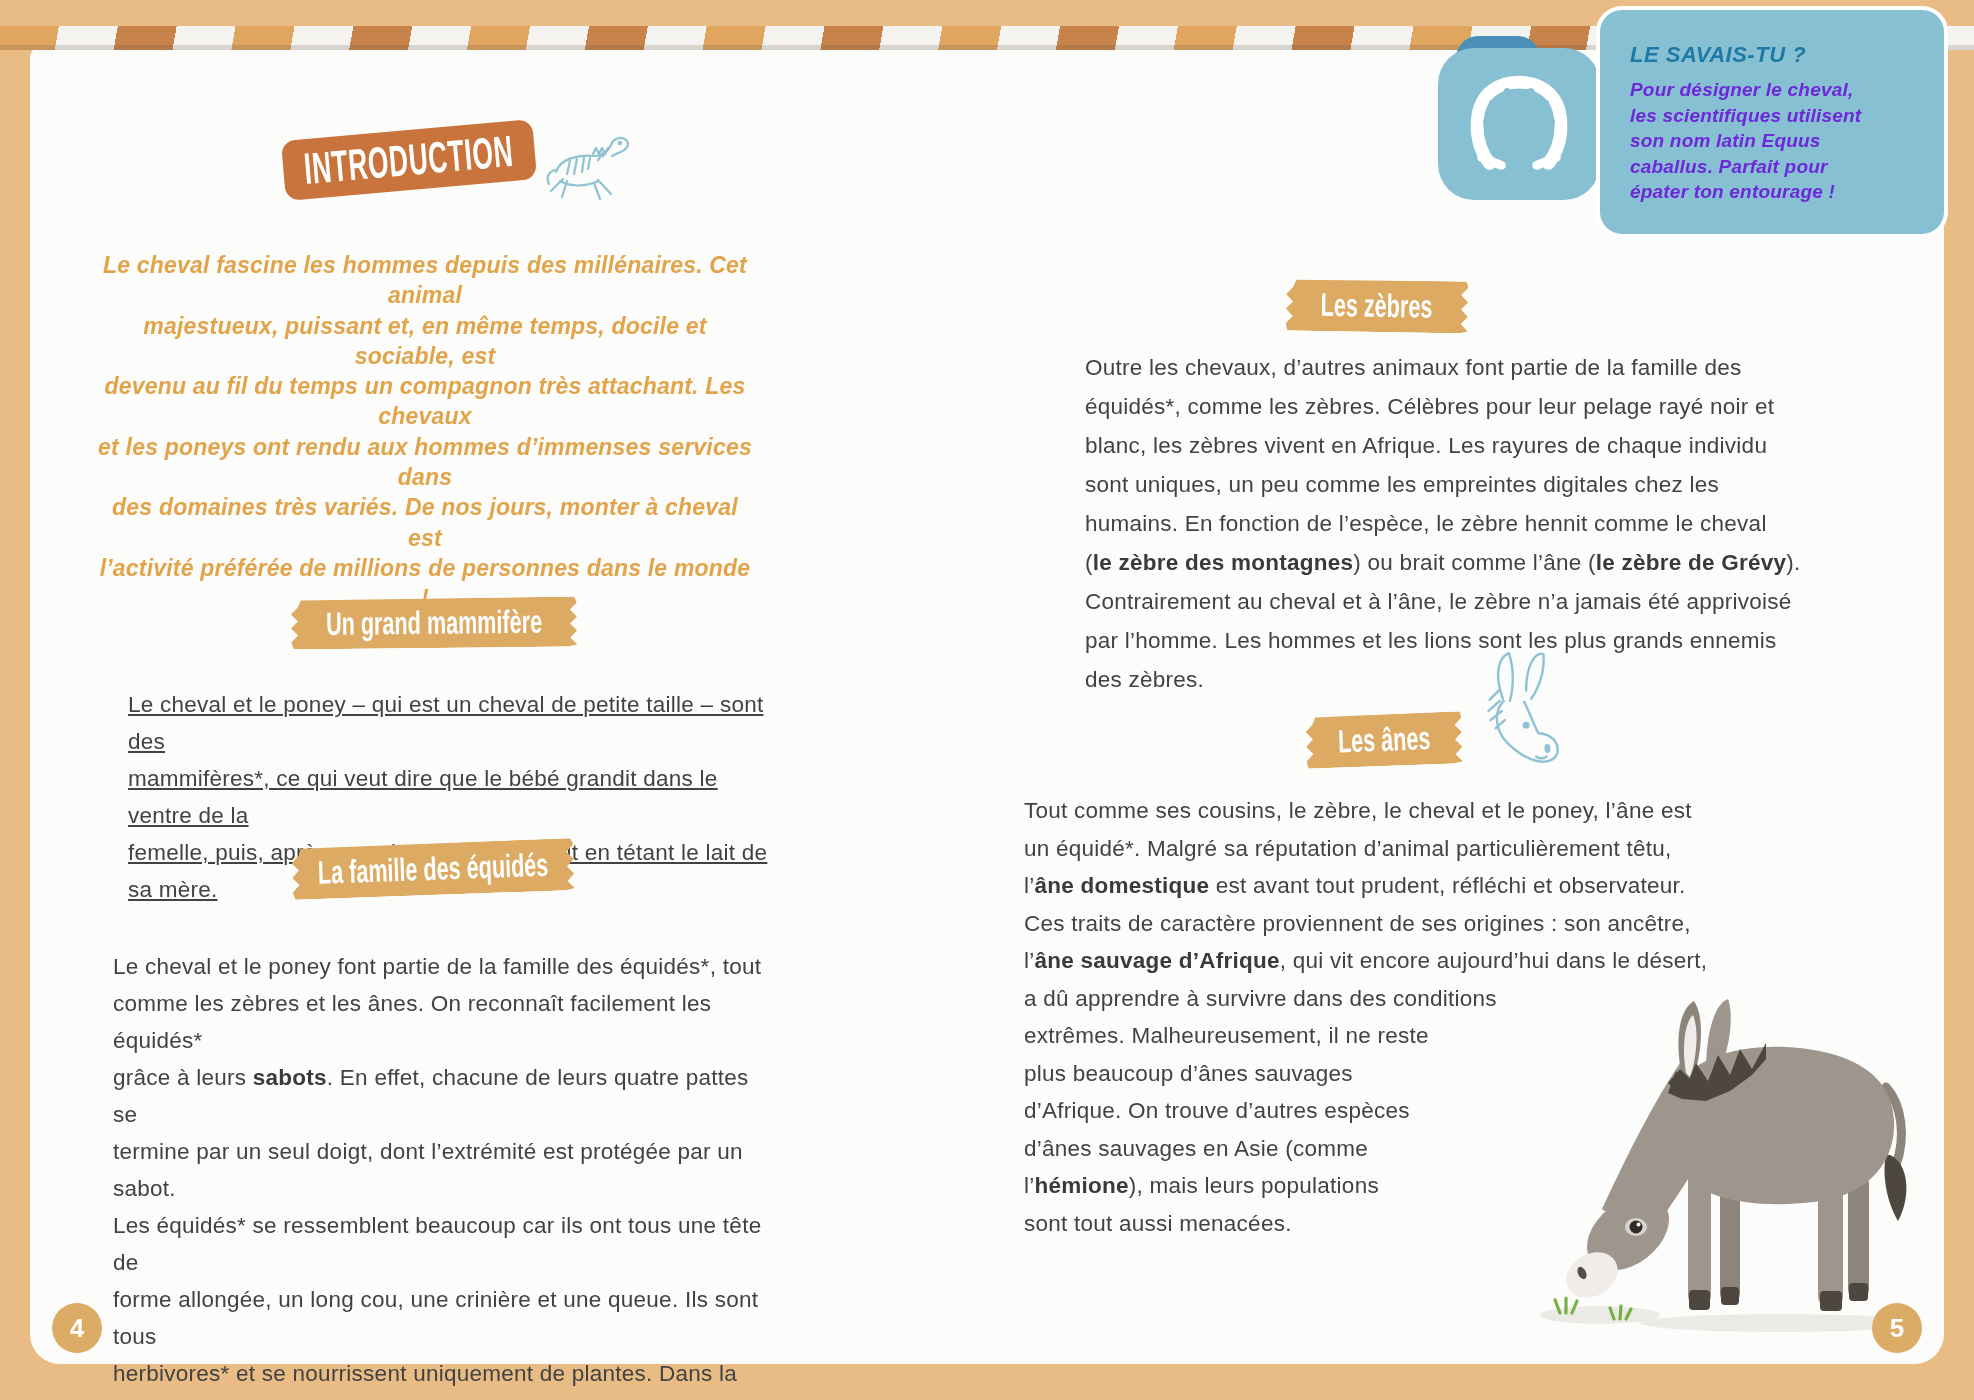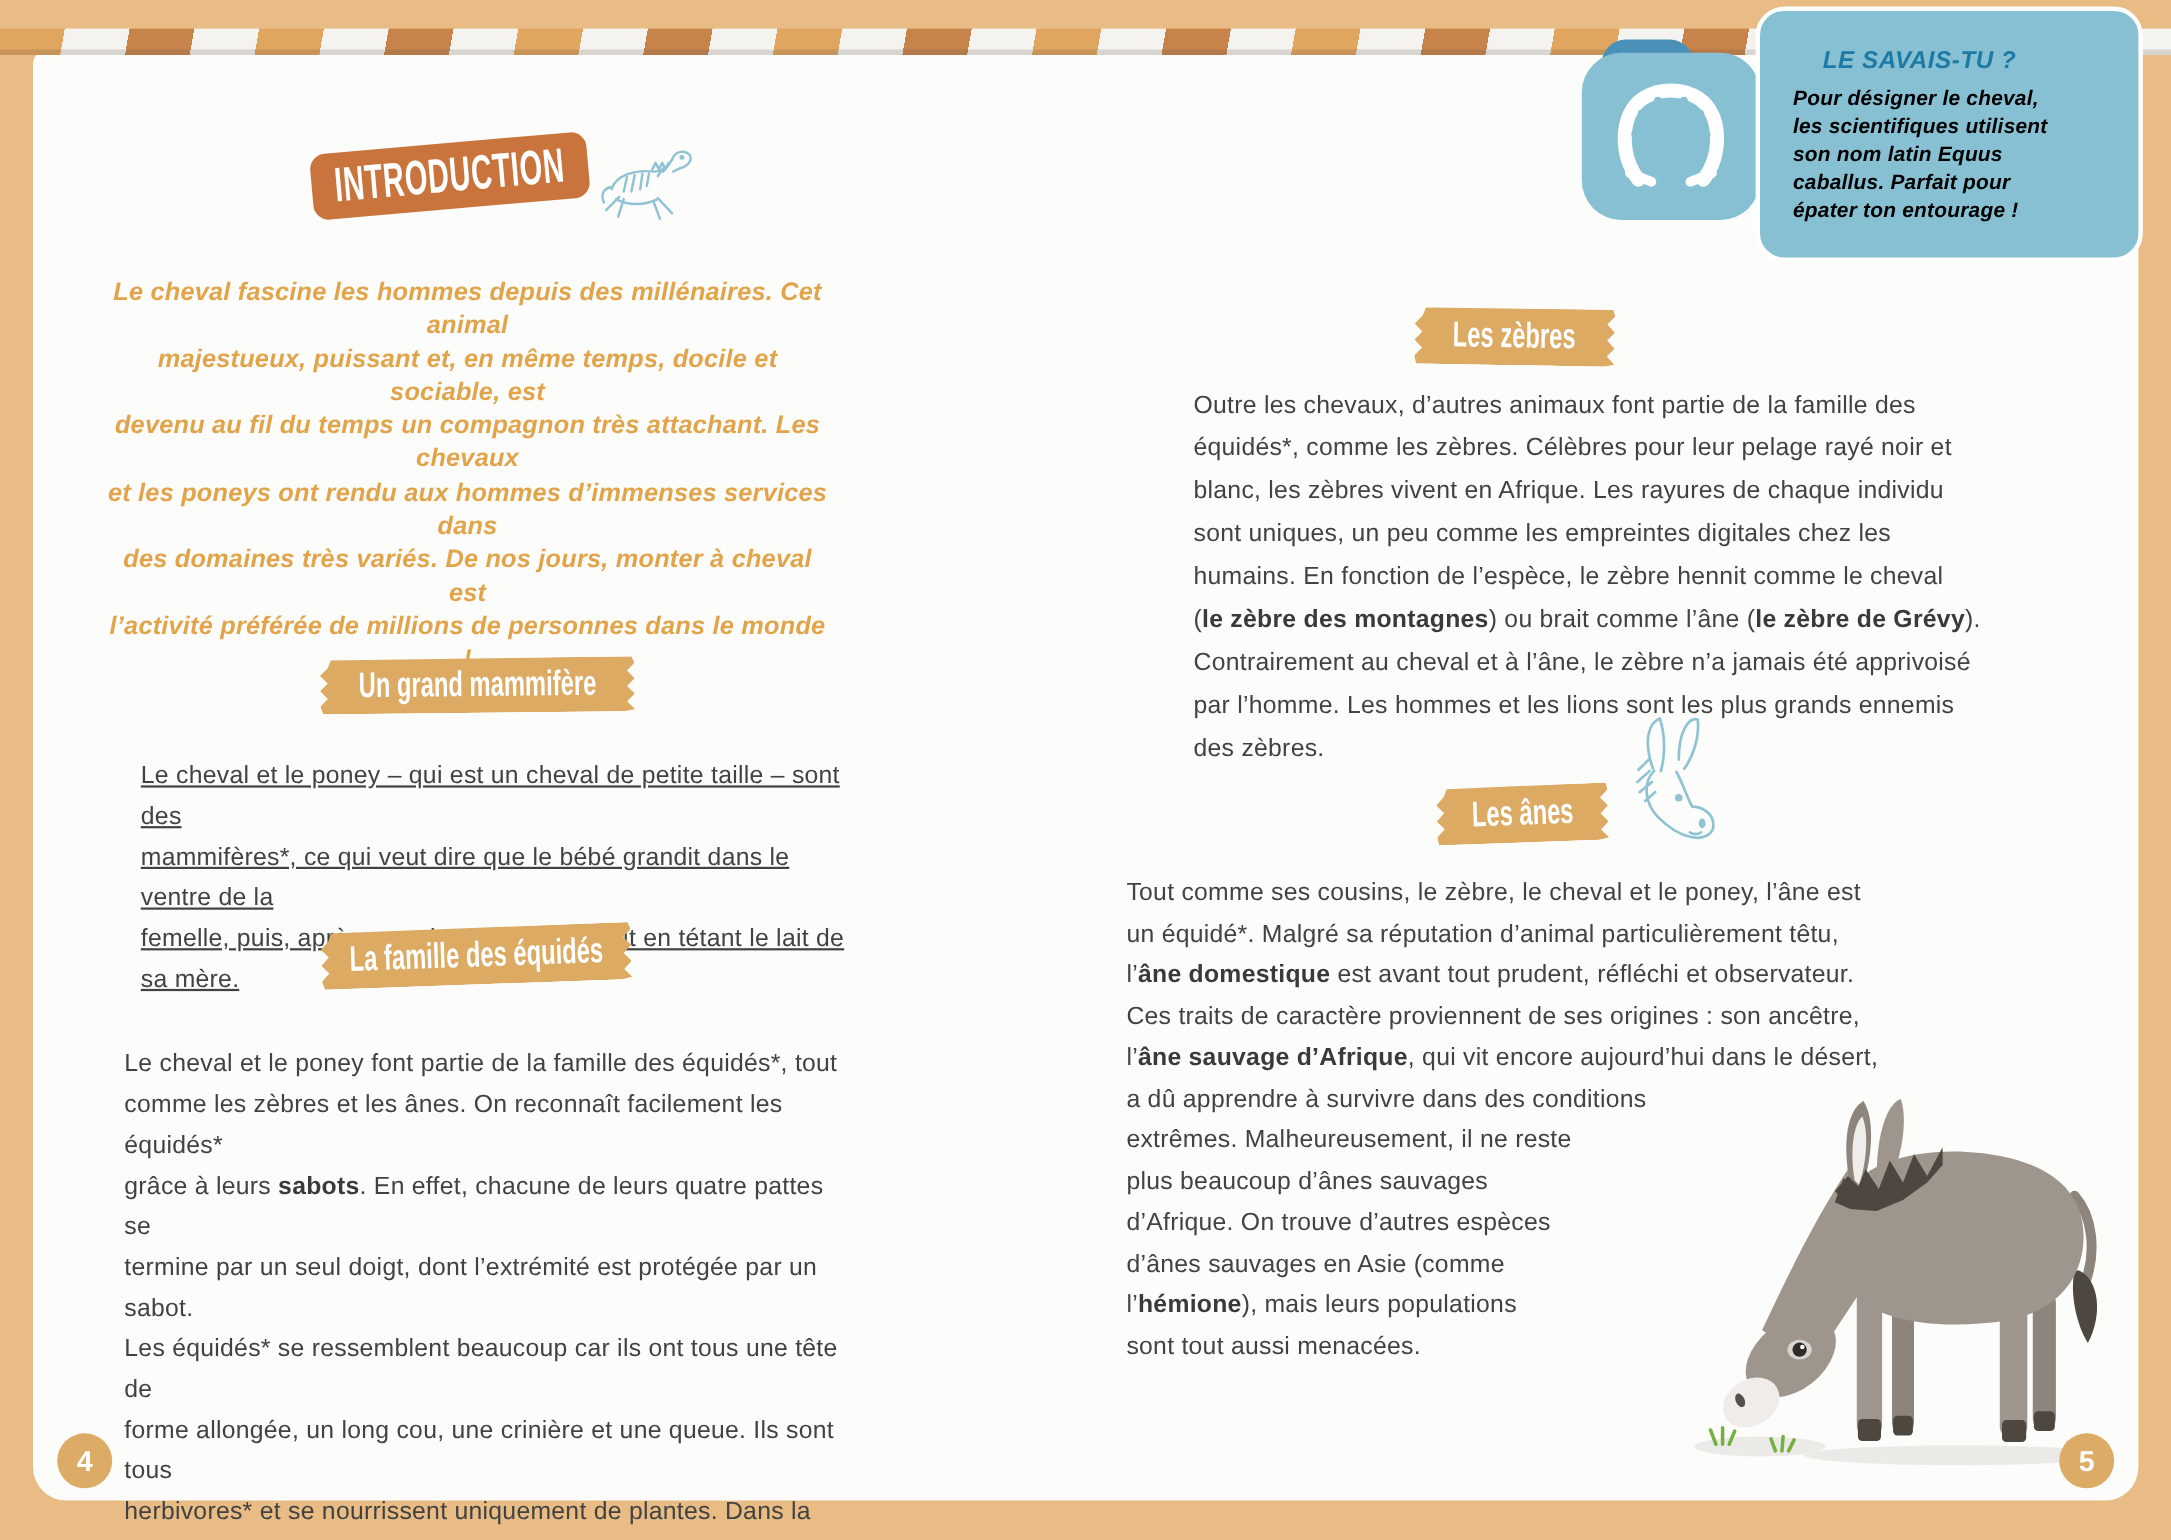--- a/index.html
+++ b/index.html
@@ -71,24 +71,24 @@
     color:#4f4f4f;font-weight:bold;font-size:18px;line-height:25px;white-space:pre-line;
     letter-spacing:0.2px;
   }
   
   .bubble{
     position:absolute;left:1596px;top:6px;width:352px;height:232px;z-index:5;
     background:#88c0d3;border:4px solid #fff;border-radius:26px;
     box-sizing:border-box;padding:32px 24px 0 30px;
   }
   .bubble-title{
-    color:#1d7aa4;font-weight:bold;font-style:italic;font-size:22px;letter-spacing:0.5px;margin-left:27px;
+    color:#1d7aa4;font-weight:bold;font-style:italic;font-size:22px;letter-spacing:0.5px;
   }
   .bubble-text{
-    margin-top:9px;color:#000000;font-weight:bold;font-style:italic;
+    margin-top:9px;color:#6d28d9;font-weight:bold;font-style:italic;
     font-size:19px;line-height:25.5px;white-space:pre-line;letter-spacing:0.2px;
   }
   .horseshoe-blob{
     position:absolute;left:1438px;top:48px;width:162px;height:152px;z-index:4;
     background:#88c0d3;border-radius:36px;
     display:flex;align-items:center;justify-content:center;
   }
   .blob-accent{
     position:absolute;left:1456px;top:36px;width:84px;height:44px;z-index:3;
     background:#4a90b8;border-radius:22px;

